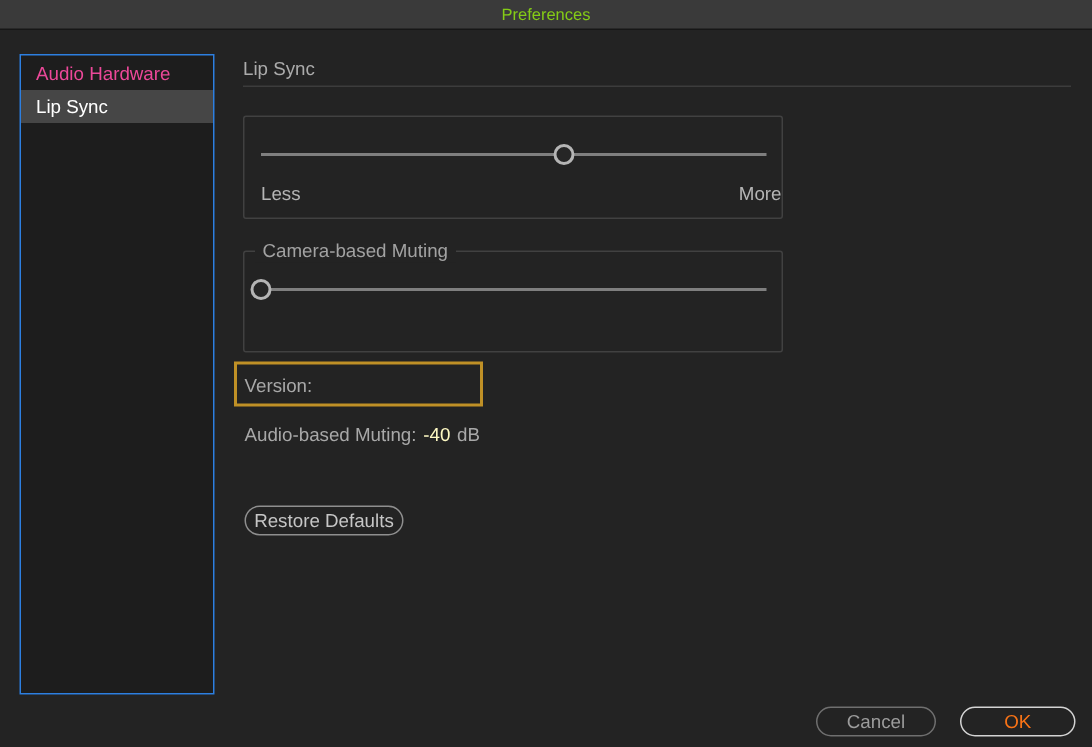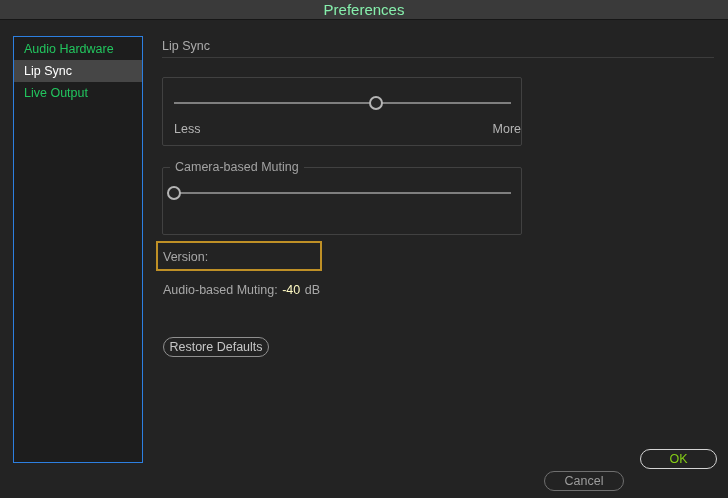--- a/index.html
+++ b/index.html
@@ -9,31 +9,31 @@
     background:#232323;
     color:#c9c9c9;
     overflow:hidden;
   }
   .window { position:relative; width:728px; height:498px; background:#232323; }
 
   
   .titlebar {
     position:absolute; left:0; top:0; width:728px; height:20px;
     background:#3a3a3a; border-bottom:1px solid #161616;
-    text-align:center; line-height:20px; font-size:15px; color:#86efac;
+    text-align:center; line-height:20px; font-size:11px; color:#84cc16;
   }
 
   
   .sidebar {
     position:absolute; left:13px; top:36px; width:130px; height:427px;
     background:#1d1d1d; border:1px solid #2d7fe0; padding-top:1px;
   }
   .sidebar-item {
     height:22px; line-height:22px; padding-left:10px;
-    font-size:12.5px; color:#22c55e; cursor:default; white-space:nowrap;
+    font-size:12.5px; color:#ec4899; cursor:default; white-space:nowrap;
   }
   .sidebar-item.selected { background:#464646; color:#ffffff; }
 
   
   .panel-header {
     position:absolute; left:162px; top:39px; font-size:12.5px; color:#ababab;
   }
   .panel-divider {
     position:absolute; left:162px; top:57px; width:552px; height:1px; background:#3c3c3c;
   }
@@ -97,37 +97,36 @@
   }
   .restore-btn {
     position:absolute; left:163px; top:337px; width:106px; height:20px;
     line-height:18px; border:1px solid #8f8f8f; color:#c6c6c6;
   }
   .cancel-btn {
     position:absolute; left:544px; top:471px; width:80px; height:20px;
     line-height:18px; border:1px solid #6f6f6f; color:#9c9c9c;
   }
   .ok-btn {
-    position:absolute; left:640px; top:449px; width:77px; height:20px;
-    line-height:18px; border:1px solid #d4d4d4; color:#84cc16;
+    position:absolute; left:640px; top:471px; width:77px; height:20px;
+    line-height:18px; border:1px solid #d4d4d4; color:#f97316;
   }
 </style>
 </head>
 <body>
 
 <div class="window">
 
   <div class="titlebar">
     <span>Preferences</span>
   </div>
 
   <div class="sidebar">
     <div class="sidebar-item">Audio Hardware</div>
     <div class="sidebar-item selected">Lip Sync</div>
-    <div class="sidebar-item">Live Output</div>
   </div>
 
   <div class="panel-header">Lip Sync</div>
   <div class="panel-divider"></div>
 
   <div class="groupbox viseme">
     <div class="slider-wrap">
       <div class="slider-track"></div>
       <div class="slider-thumb" style="left: calc(60% - 7px);"></div>
     </div>

